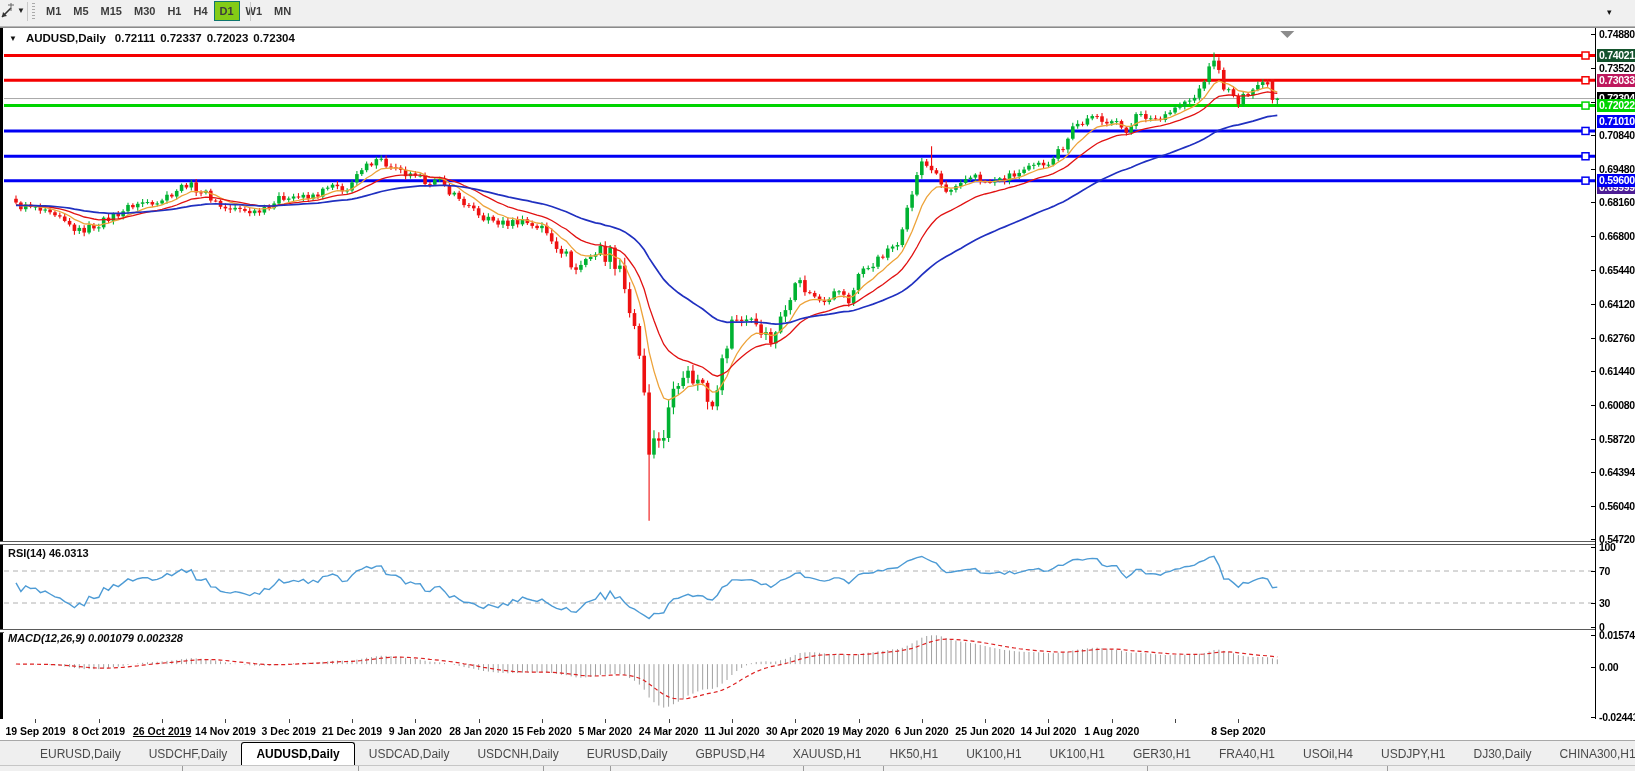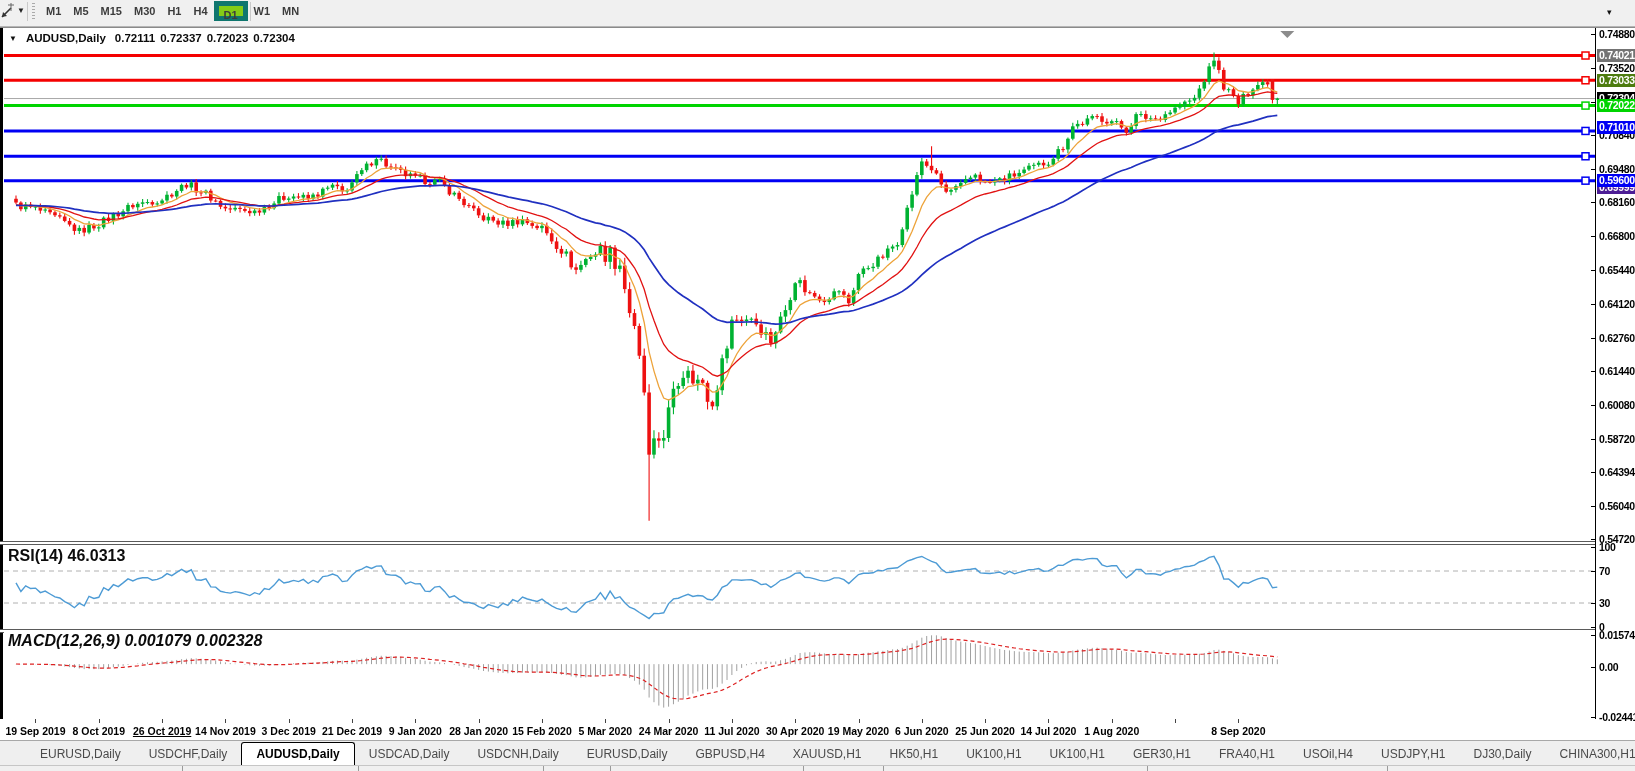--- a/index.html
+++ b/index.html
@@ -11,37 +11,37 @@
   .toolbar { position:absolute; left:0; top:0; width:1635px; height:27px;
              background:#f0f0f0; border-bottom:1px solid #b5b5b5; }
   .toolbar .tool-icon { position:absolute; left:0; top:3px; width:16px; height:16px; cursor:pointer; }
   .toolbar .caret { position:absolute; left:17px; top:6px; font-size:8px; color:#222; cursor:pointer; }
   .toolbar .vsep { position:absolute; left:27px; top:2px; width:1px; height:19px; background:#c9c9c9; }
   .toolbar .grip { position:absolute; left:32px; top:3px; width:3px; height:17px;
                    background:repeating-linear-gradient(#aaa 0 1px, #f0f0f0 1px 3px); }
   .tf-group { position:absolute; left:40px; top:1px; height:21px; display:flex; }
   .tf-btn { min-width:21px; padding:3px 5px 0 5px; height:20px; font-size:11px; font-weight:600;
             color:#3c3c3c; text-align:center; border:1px solid transparent; cursor:pointer; }
-  .tf-btn.active { background:#84cc16; border:5px solid #0f766e; }
+  .tf-btn.active { background:#84cc16; border:1px solid #0f766e; }
   .toolbar .vsep2 { position:absolute; left:250px; top:2px; width:1px; height:19px; background:#c9c9c9; }
   .toolbar .overflow { position:absolute; left:1607px; top:7px; font-size:9px; color:#111; cursor:pointer; }
 
   
   .chart-window { position:absolute; left:0; top:27px; width:1635px; height:713px; background:#fff;
                   border-top:1px solid #8a8a8a; }
   .left-frame { position:absolute; left:0; top:0; width:3px; height:691px; background:#000; }
   .plot-main { position:absolute; left:4px; top:1px; width:1591px; height:512px; background:#fff; }
   .plot-main svg, .panel svg { position:absolute; left:0; top:0; }
   .chart-title { position:absolute; left:5px; top:3px; font-size:11.5px; font-weight:700; color:#0b0b0b;
                  display:flex; gap:9px; align-items:center; }
   .chart-title .dd { font-size:8px; color:#111; cursor:pointer; }
   .divider { position:absolute; left:0; width:1635px; height:4px; background:#fff;
              border-top:1px solid #5a5a5a; border-bottom:1px solid #5a5a5a; }
   .panel { position:absolute; left:4px; width:1591px; background:#fff; }
-  .ind-label { position:absolute; left:4px; top:2px; font-size:16px; font-weight:700; color:#0b0b0b; }
+  .ind-label { position:absolute; left:4px; top:2px; font-size:11px; font-weight:700; color:#0b0b0b; }
 
   
   .axis-line { position:absolute; left:1595px; top:0; width:1px; height:691px; background:#000; }
   .axis-col { position:absolute; left:1596px; top:0; width:39px; height:713px; background:#fff; }
   .tick-dash { position:absolute; left:-5px; width:4px; height:1px; background:#000; }
   .tick-lab { position:absolute; left:3px; font-size:10.5px; font-weight:700; color:#000;
               letter-spacing:-0.3px; white-space:nowrap; }
   .price-tag { position:absolute; left:1px; width:38px; height:13px; color:#fff; font-size:10.5px;
                font-weight:700; letter-spacing:-0.3px; text-align:left; padding:0 0 0 2px; line-height:13px; }
 
@@ -958,24 +958,24 @@
         <div class="tick-lab" style="top: 370.734px;">0.60080</div>
         <div class="tick-dash" style="top: 410.8px;"></div>
         <div class="tick-lab" style="top: 404.8px;">0.58720</div>
         <div class="tick-dash" style="top: 443.865px;"></div>
         <div class="tick-lab" style="top: 437.865px;">0.64394</div>
         <div class="tick-dash" style="top: 477.932px;"></div>
         <div class="tick-lab" style="top: 471.932px;">0.56040</div>
         <div class="tick-dash" style="top: 510.996px;"></div>
         <div class="tick-lab" style="top: 504.996px;">0.54720</div>
         <div class="price-tag" style="top: 64.0358px; background: rgb(0, 0, 0);">0.72304</div>
-        <div class="price-tag" style="top: 21.0268px; background: #737373;">0.74021</div>
-        <div class="price-tag" style="top: 45.7751px; background: #4d7c0f;">0.73033</div>
+        <div class="price-tag" style="top: 21.0268px; background: #14532d;">0.74021</div>
+        <div class="price-tag" style="top: 45.7751px; background: #be185d;">0.73033</div>
         <div class="price-tag" style="top: 71.0996px; background: rgb(0, 212, 0);">0.72022</div>
-        <div class="price-tag" style="top: 93px; background: rgb(0, 0, 244);">0.71010</div>
+        <div class="price-tag" style="top: 87px; background: rgb(0, 0, 244);">0.71010</div>
         <div class="price-tag" style="top: 121.774px; background: #4c1d95; margin-top: 31px;">0.69999</div>
         <div class="price-tag" style="top: 146.171px; background: rgb(0, 0, 244);">0.59600</div>
         <div class="tick-dash" style="top: 519px;"></div>
         <div class="tick-lab" style="top: 513px;">100</div>
         <div class="tick-dash" style="top: 543px;"></div>
         <div class="tick-lab" style="top: 537px;">70</div>
         <div class="tick-dash" style="top: 575px;"></div>
         <div class="tick-lab" style="top: 569px;">30</div>
         <div class="tick-dash" style="top: 599px;"></div>
         <div class="tick-lab" style="top: 593px;">0</div>

